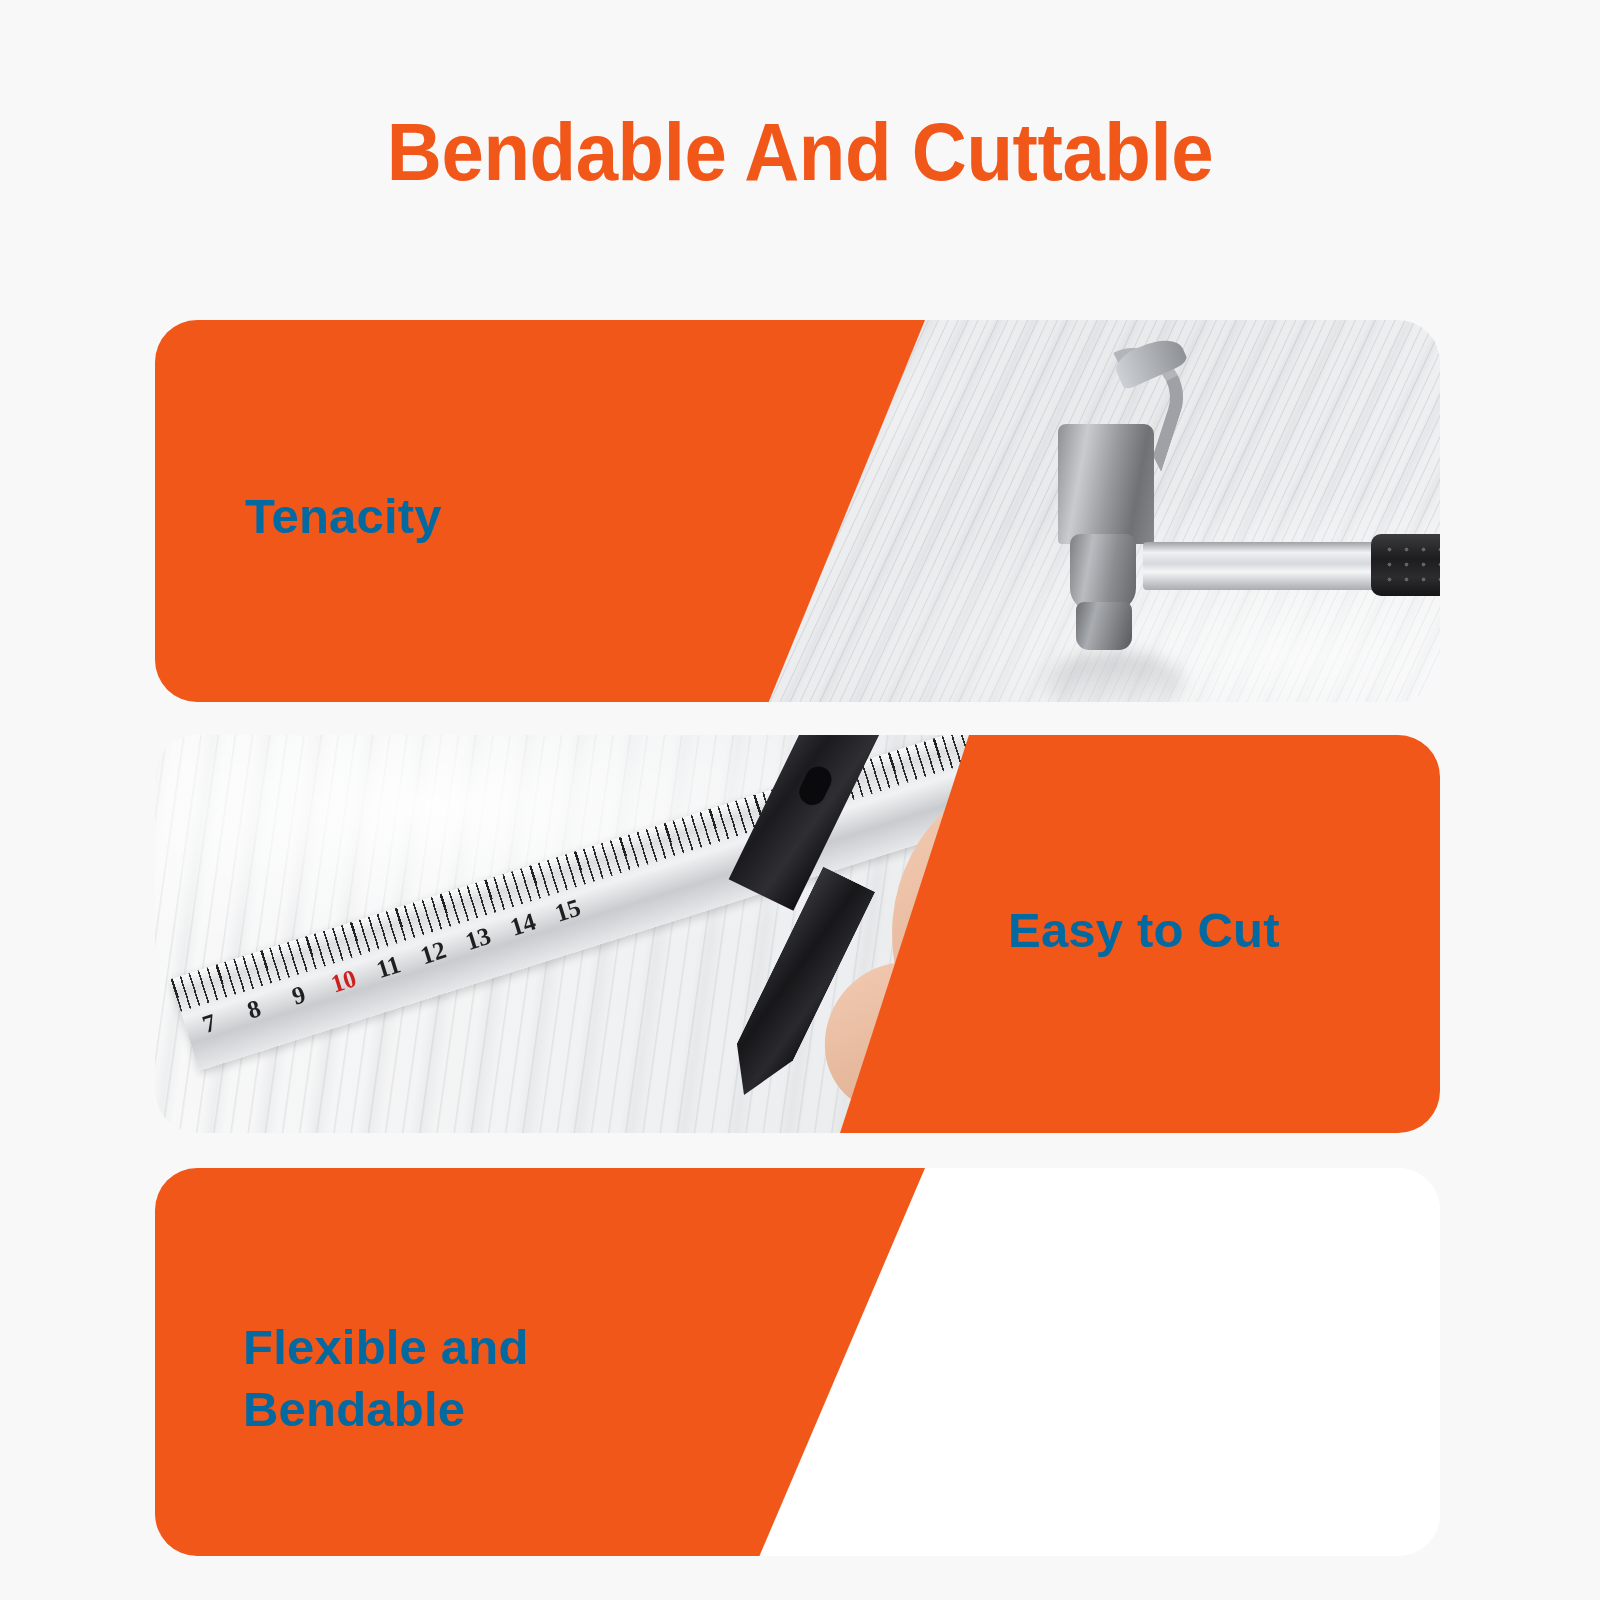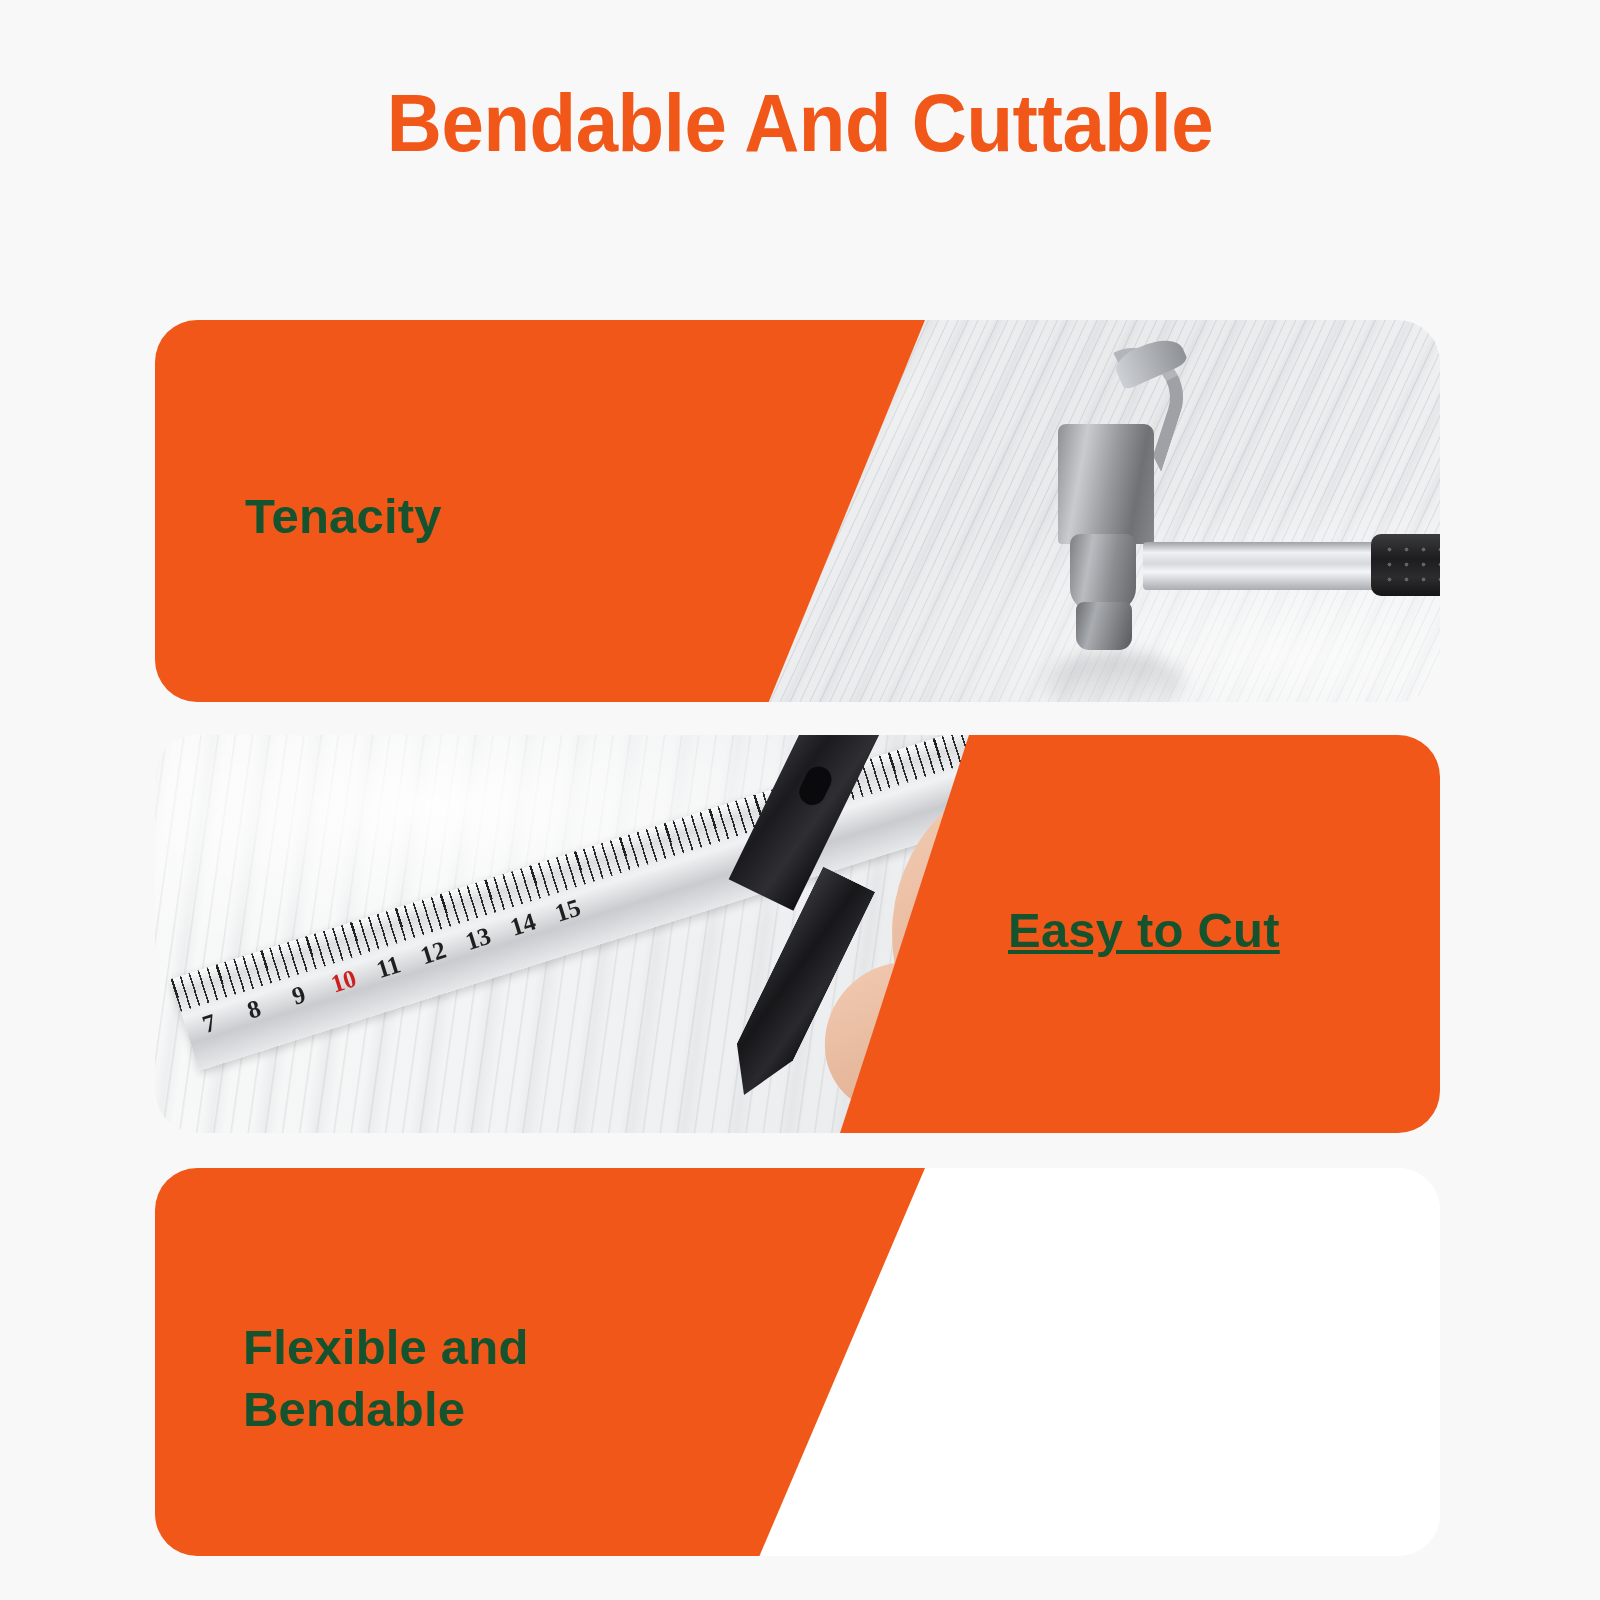--- a/index.html
+++ b/index.html
@@ -6,21 +6,21 @@
   * { margin:0; padding:0; box-sizing:border-box; }
   html, body { width:1600px; height:1600px; }
   body {
     background:#f8f8f8;
     font-family:"Liberation Sans","DejaVu Sans",sans-serif;
     overflow:hidden;
     position:relative;
   }
 
   
-  .header { width:1600px; padding-top:83px; text-align:center; }
+  .header { width:1600px; padding-top:112px; text-align:center; }
   .page-title {
     font-family:"Liberation Sans Narrow","Liberation Sans","DejaVu Sans Condensed","DejaVu Sans",sans-serif;
     font-weight:700;
     font-size:82px;
     line-height:0.98;
     letter-spacing:-0.5px;
     color:#f2571a;
     transform:scaleX(0.93);
     transform-origin:center;
     white-space:nowrap;
@@ -93,29 +93,29 @@
   .orange-panel { position:absolute; top:0; bottom:0; background:#f2571a; }
   
   #panel-1 { left:0; width:770px; clip-path:polygon(0 0, 100% 0, 79.7% 100%, 0 100%); }
   
   #panel-2 { right:0; width:600px; clip-path:polygon(21.5% 0, 100% 0, 100% 100%, 0 100%); }
   
   #panel-3 { left:0; width:770px; clip-path:polygon(0 0, 100% 0, 78.5% 100%, 0 100%); }
 
   .panel-label {
     position:absolute;
-    color:#14532d;
+    color:#0369a1;
     font-weight:700;
     font-size:49px;
     line-height:1.26;
     letter-spacing:0.2px;
     white-space:pre-line;
   }
   #label-1 { left:245px; top:486px; }
-  #label-2 { left:1008px; top:900px;text-decoration:underline; }
+  #label-2 { left:1008px; top:900px; }
   #label-3 { left:243px; top:1317px; }
 
   
   .hammer-wrap { position:absolute; left:0; top:0; width:100%; height:100%; }
   .hammer-head {
     position:absolute; left:903px; top:104px; width:96px; height:120px;
     background:linear-gradient(100deg,#8e8f92 0%,#c9cbce 26%,#9a9c9f 52%,#6f7174 78%,#85878a 100%);
     border-radius:8px 10px 4px 4px;
   }
   .hammer-neck {

